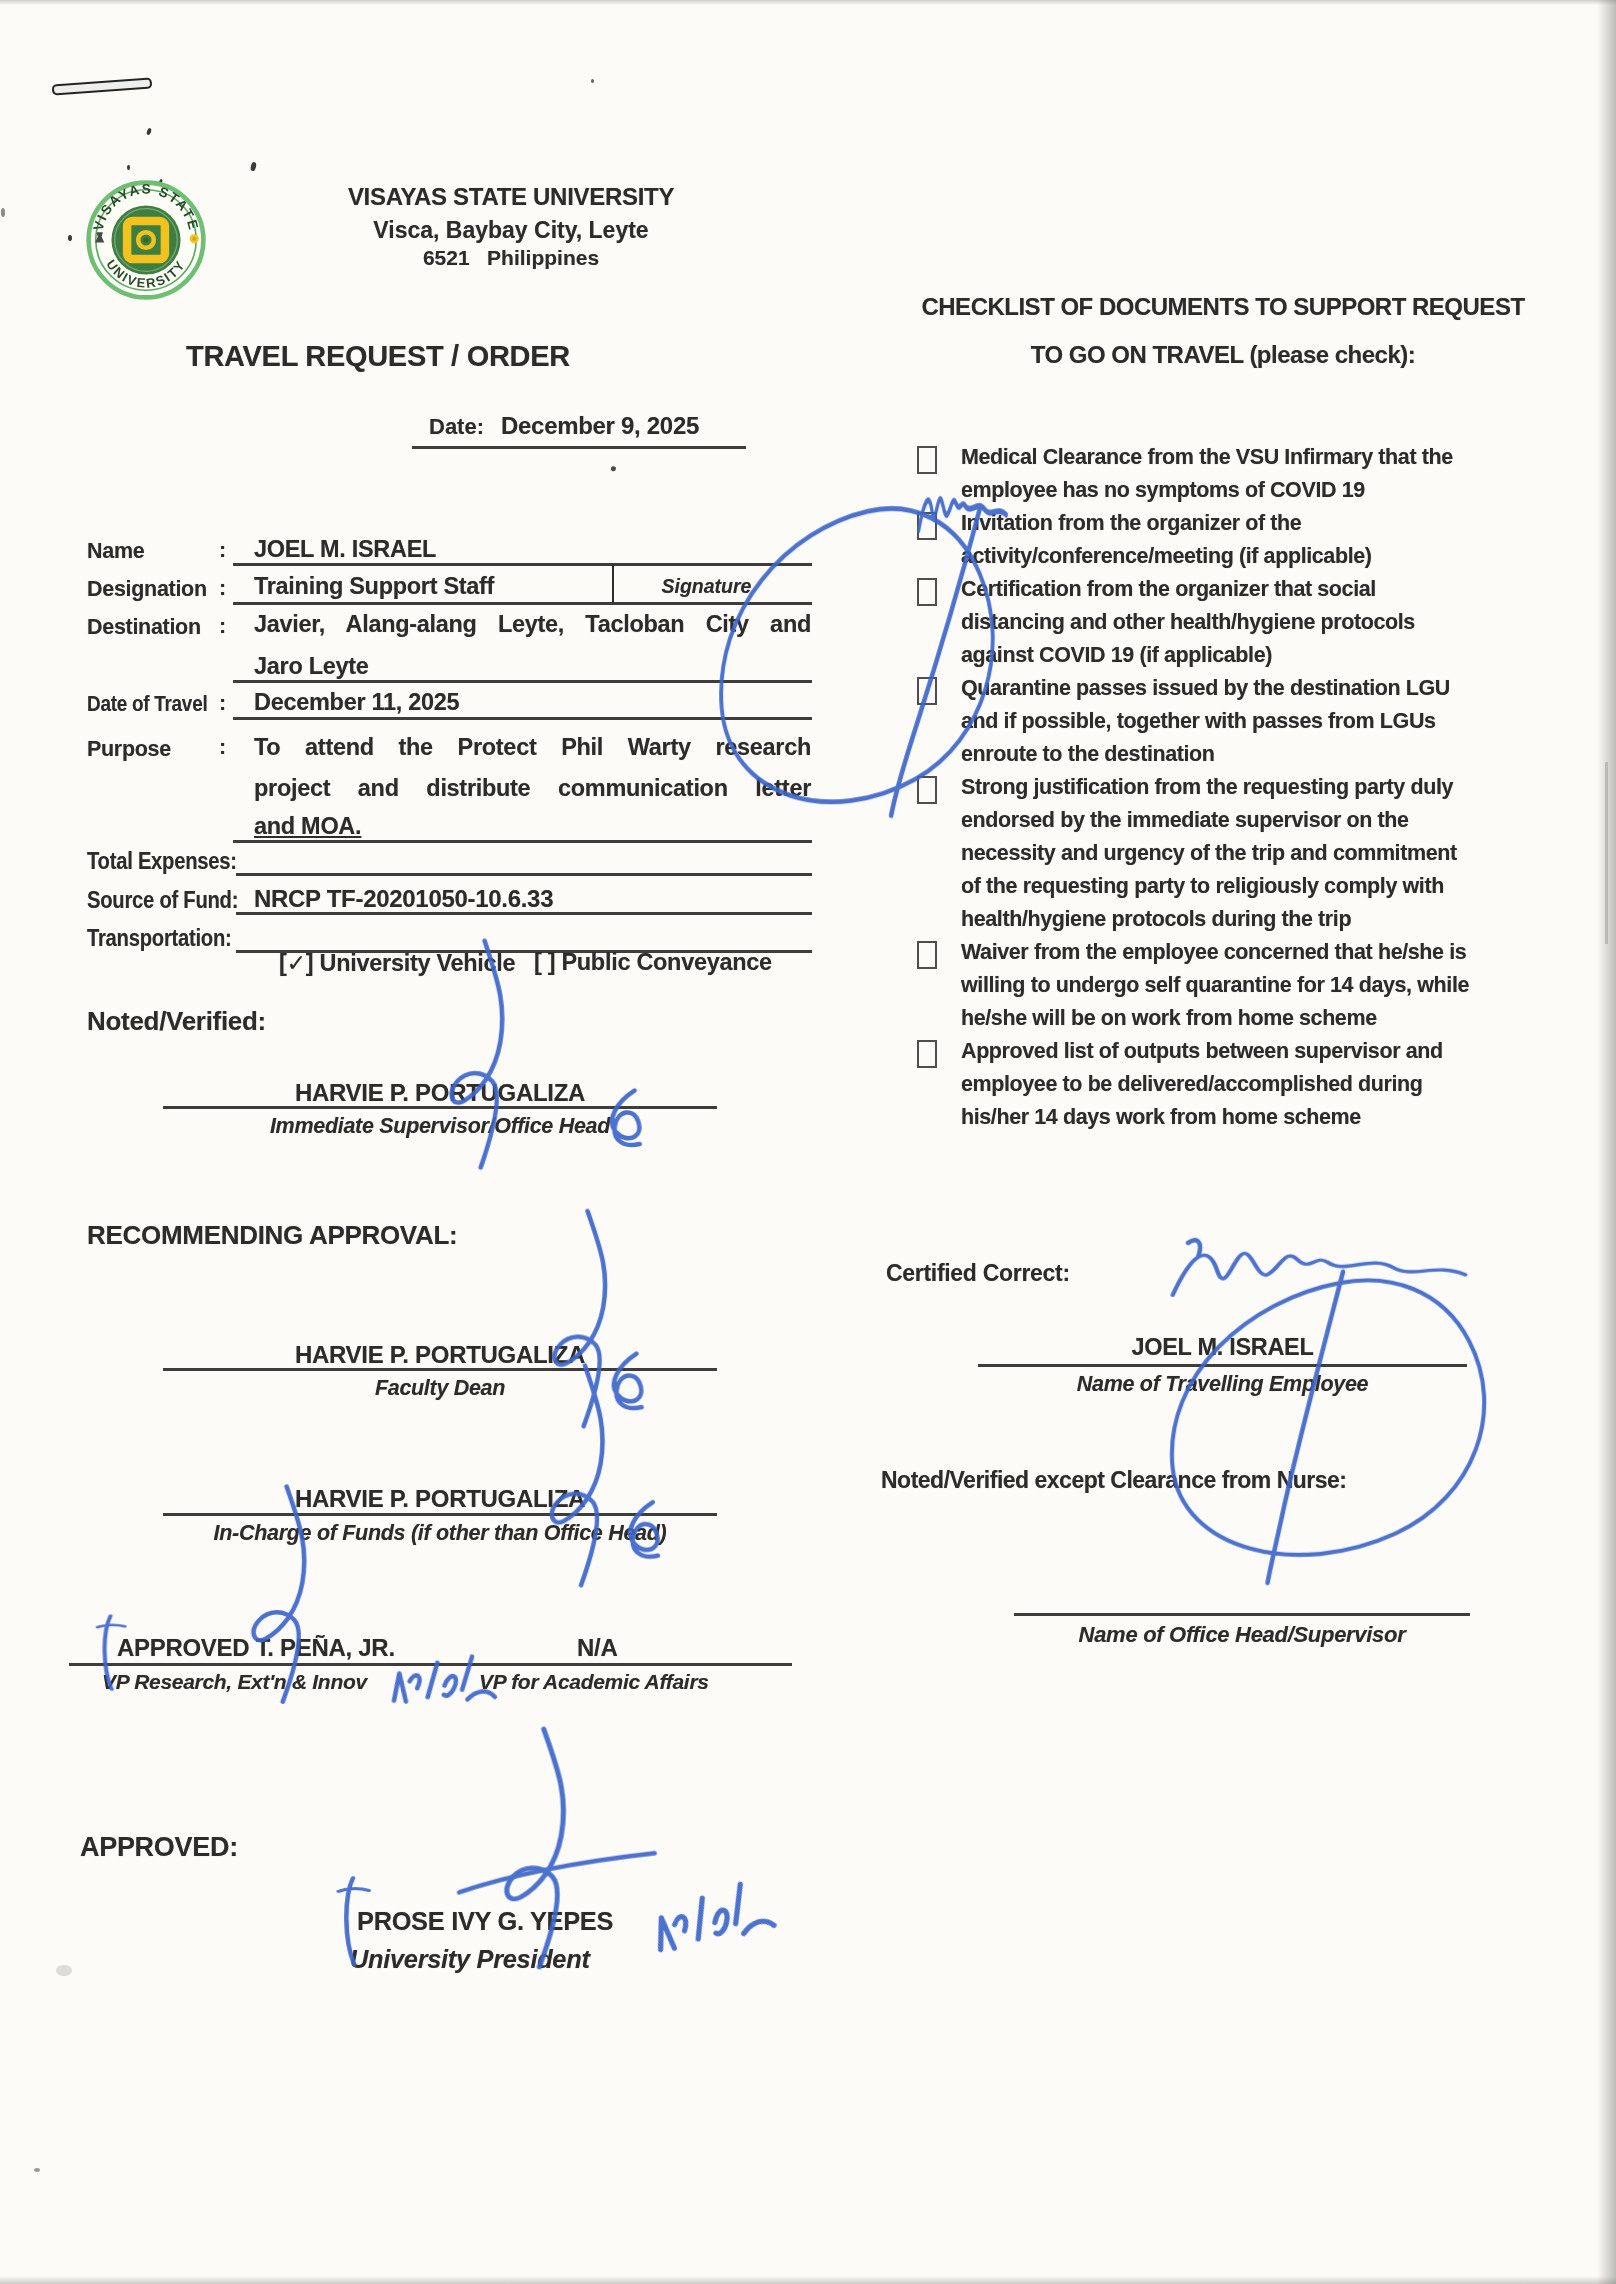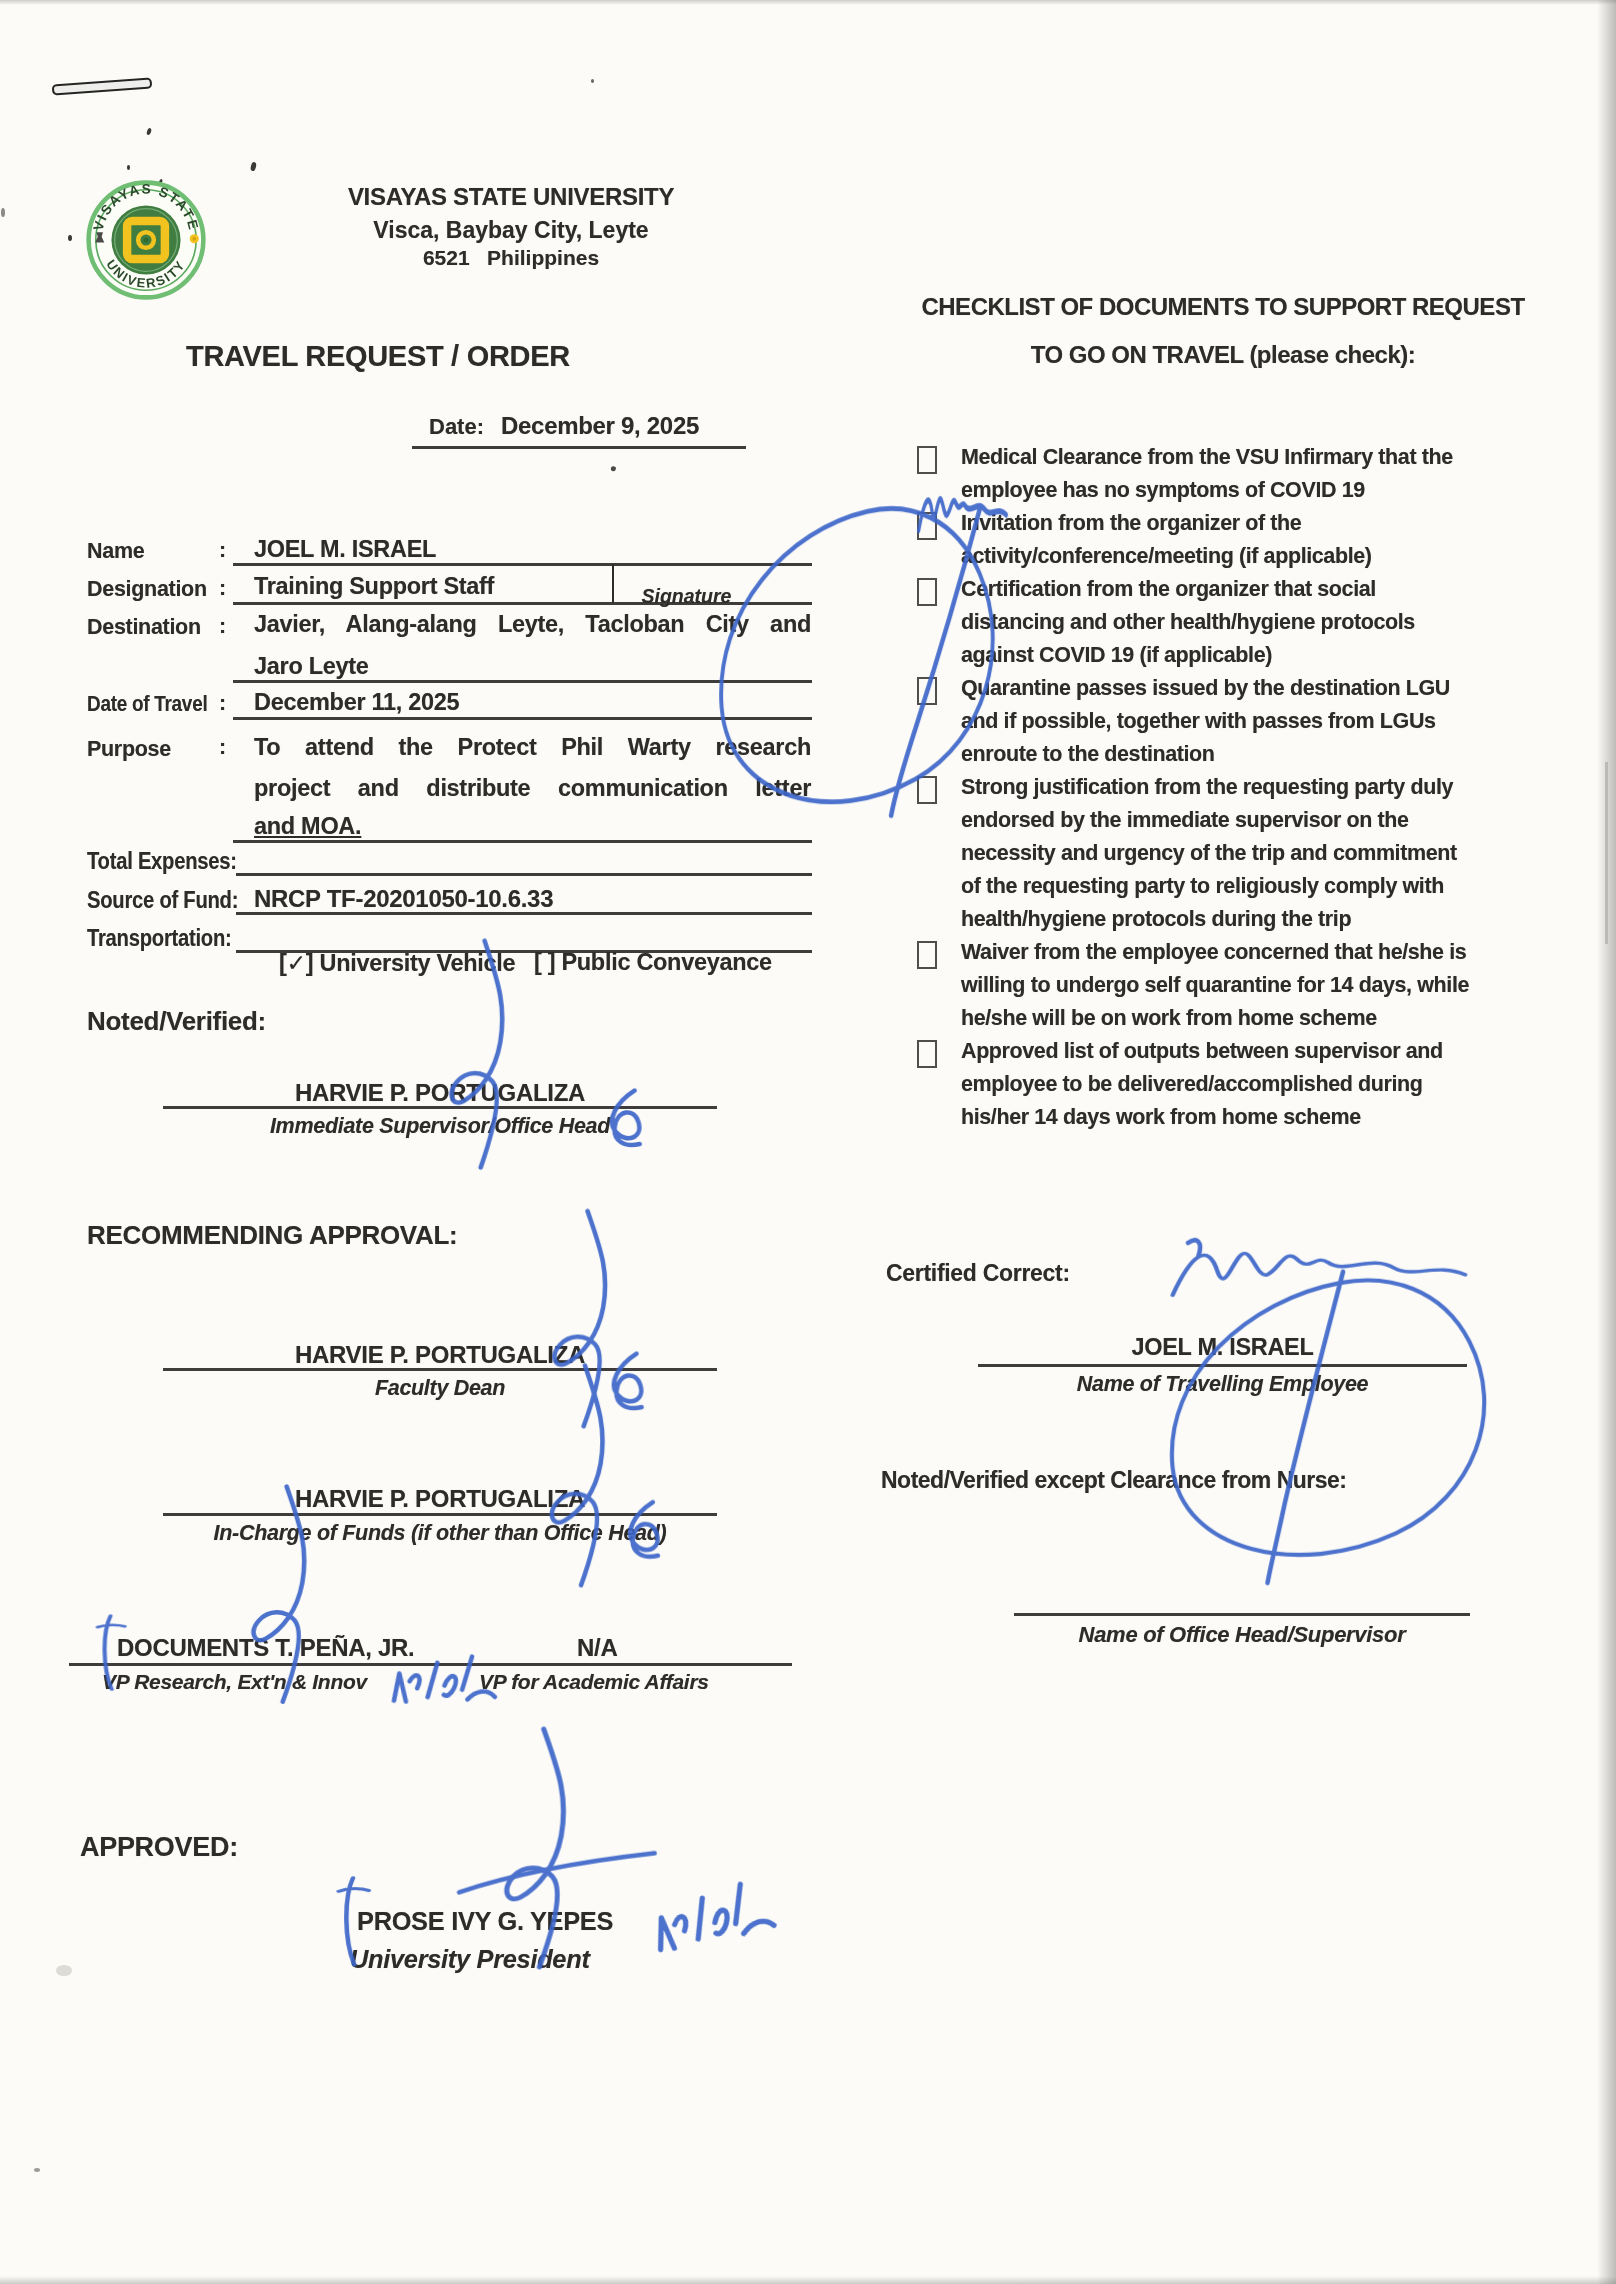--- a/index.html
+++ b/index.html
@@ -93,21 +93,21 @@
 
   <div class="abs b ink lbl" style="left:87px; top:539px;">Name</div>
   <div class="abs b ink lbl" style="left:219px; top:538px;">:</div>
   <div class="abs b ink val" style="left:254px; top:536px;">JOEL M. ISRAEL</div>
   <div class="rule" style="left:233px; top:563px; width:579px;"></div>
 
   <div class="abs b ink lbl" style="left:87px; top:577px;">Designation</div>
   <div class="abs b ink lbl" style="left:219px; top:576px;">:</div>
   <div class="abs b ink val" style="left:254px; top:573px;">Training Support Staff</div>
   <div class="abs" style="left:612px; top:564px; width:2px; height:39px; background:#2e2d2b;"></div>
-  <div class="abs b i ink ctr" style="left:605px; top:575px; width:163px; font-size:19.5px;margin-top:10px;">Signature</div>
+  <div class="abs b i ink ctr" style="left:625px; top:575px; width:163px; font-size:19.5px;">Signature</div>
   <div class="rule" style="left:233px; top:602px; width:579px;"></div>
 
   <div class="abs b ink lbl" style="left:87px; top:615px;">Destination</div>
   <div class="abs b ink lbl" style="left:219px; top:614px;">:</div>
   <div class="abs b ink val just" style="left:254px; top:611px; width:557px;">Javier, Alang-alang Leyte, Tacloban City and</div>
   <div class="abs b ink val" style="left:254px; top:653px;">Jaro Leyte</div>
   <div class="rule" style="left:233px; top:680px; width:579px;"></div>
 
   <div class="abs b ink lbl sq nw" style="left:87px; top:692px;">Date of Travel</div>
   <div class="abs b ink lbl" style="left:219px; top:691px;">:</div>
@@ -147,21 +147,21 @@
   <div class="abs b ink" style="left:87px; top:1220px; font-size:26px; letter-spacing:-0.3px;">RECOMMENDING APPROVAL:</div>
 
   <div class="abs b ink bigname ctr" style="left:163px; top:1341px; width:554px;">HARVIE P. PORTUGALIZA</div>
   <div class="rule" style="left:163px; top:1368px; width:554px;"></div>
   <div class="abs ink sigtitle ctr" style="left:163px; top:1376px; width:554px;">Faculty Dean</div>
 
   <div class="abs b ink bigname ctr" style="left:163px; top:1485px; width:554px;">HARVIE P. PORTUGALIZA</div>
   <div class="rule" style="left:163px; top:1513px; width:554px;"></div>
   <div class="abs ink sigtitle ctr" style="left:163px; top:1521px; width:554px;">In-Charge of Funds (if other than Office Head)</div>
 
-  <div class="abs b ink bigname nw" style="left:117px; top:1634px;">DOCUMENTS T. PEÑA, JR.</div>
+  <div class="abs b ink bigname nw" style="left:117px; top:1634px;">APPROVED T. PEÑA, JR.</div>
   <div class="abs b ink bigname" style="left:577px; top:1634px;">N/A</div>
   <div class="rule thick" style="left:69px; top:1663px; width:723px;"></div>
   <div class="abs ink sigtitle nw" style="left:102px; top:1670px; font-size:21px;">VP Research, Ext'n &amp; Innov</div>
   <div class="abs ink sigtitle nw" style="left:479px; top:1670px; font-size:21px;">VP for Academic Affairs</div>
 
   <div class="abs b ink" style="left:80px; top:1832px; font-size:27px; letter-spacing:-0.3px;">APPROVED:</div>
   <div class="abs b ink nw" style="left:357px; top:1907px; font-size:25.4px; letter-spacing:-0.3px;">PROSE IVY G. YEPES</div>
   <div class="abs b i ink nw" style="left:350px; top:1945px; font-size:25.4px; letter-spacing:-0.3px;">University President</div>
 
   <div class="abs b ink ctr nw" style="left:912px; top:293px; width:622px; font-size:24px; letter-spacing:-0.5px;">CHECKLIST OF DOCUMENTS TO SUPPORT REQUEST</div>

